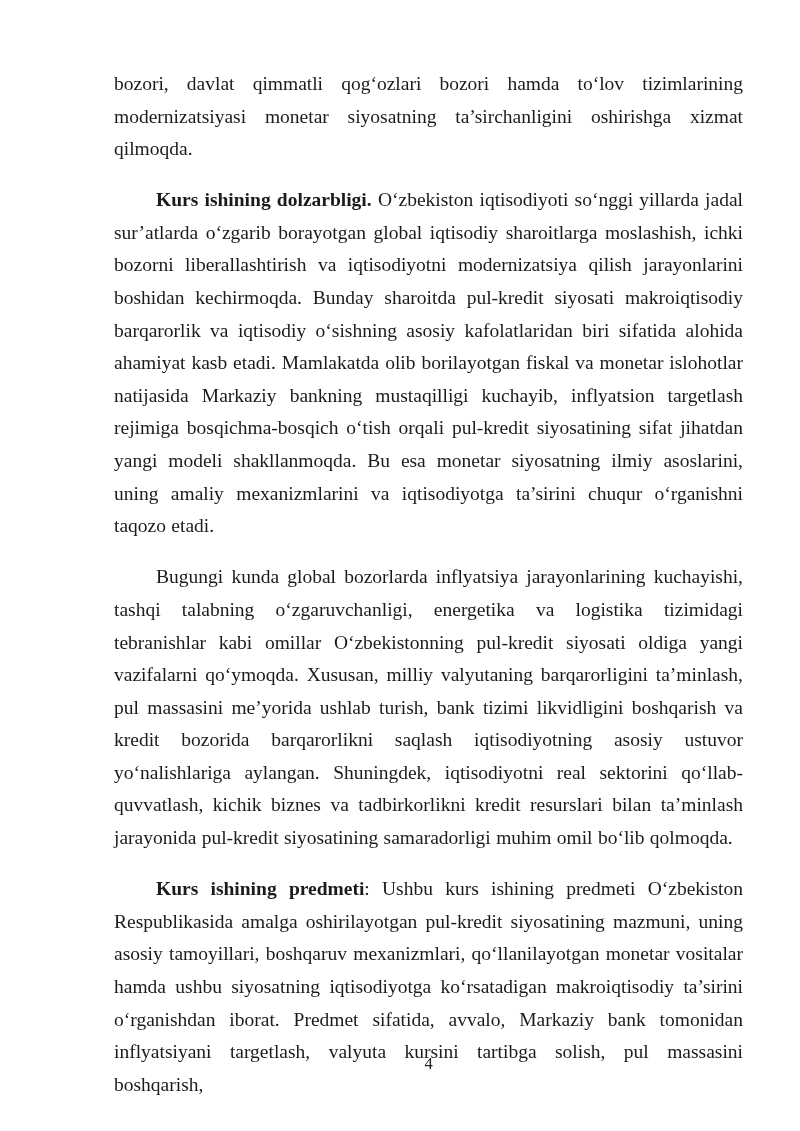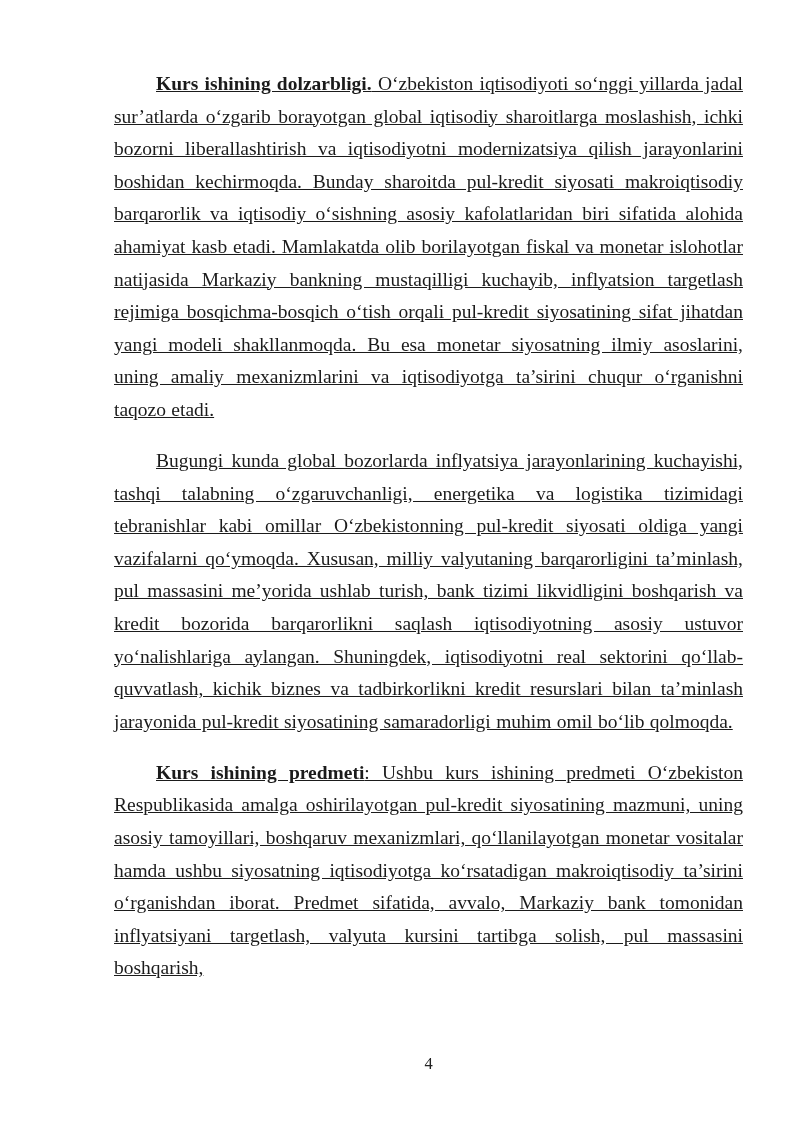--- a/index.html
+++ b/index.html
@@ -25,38 +25,39 @@
     width: 629px;
   }
   .para {
     font-size: 19.5px;
     line-height: 32.6px;
     text-align: justify;
     margin: 0 0 18.5px 0;
     word-spacing: 0.5px;
     hyphens: none;
   }
-  .para.indented { text-indent: 42px; text-decoration: underline; }
+  .para.indented { text-indent: 42px; }
   .para .lead { font-weight: 700; }
   .page-number {
     position: absolute;
     left: 114px;
     top: 1054px;
     width: 629px;
     text-align: center;
     font-size: 16.5px;
     color: #222222;
   }
 </style>
 </head>
 <body>
 
 <div class="page">
   <div class="content">
 
+    <p class="para"><span class="lead"></span><span>bozori, davlat qimmatli qogʻozlari bozori hamda toʻlov tizimlarining modernizatsiyasi monetar siyosatning ta’sirchanligini oshirishga xizmat qilmoqda.</span></p>
 
     <p class="para indented"><span class="lead">Kurs ishining dolzarbligi.</span><span> Oʻzbekiston iqtisodiyoti soʻnggi yillarda jadal sur’atlarda oʻzgarib borayotgan global iqtisodiy sharoitlarga moslashish, ichki bozorni liberallashtirish va iqtisodiyotni modernizatsiya qilish jarayonlarini boshidan kechirmoqda. Bunday sharoitda pul-kredit siyosati makroiqtisodiy barqarorlik va iqtisodiy oʻsishning asosiy kafolatlaridan biri sifatida alohida ahamiyat kasb etadi. Mamlakatda olib borilayotgan fiskal va monetar islohotlar natijasida Markaziy bankning mustaqilligi kuchayib, inflyatsion targetlash rejimiga bosqichma-bosqich oʻtish orqali pul-kredit siyosatining sifat jihatdan yangi modeli shakllanmoqda. Bu esa monetar siyosatning ilmiy asoslarini, uning amaliy mexanizmlarini va iqtisodiyotga ta’sirini chuqur oʻrganishni taqozo etadi.</span></p>
 
     <p class="para indented"><span class="lead"></span><span>Bugungi kunda global bozorlarda inflyatsiya jarayonlarining kuchayishi, tashqi talabning oʻzgaruvchanligi, energetika va logistika tizimidagi tebranishlar kabi omillar Oʻzbekistonning pul-kredit siyosati oldiga yangi vazifalarni qoʻymoqda. Xususan, milliy valyutaning barqarorligini ta’minlash, pul massasini me’yorida ushlab turish, bank tizimi likvidligini boshqarish va kredit bozorida barqarorlikni saqlash iqtisodiyotning asosiy ustuvor yoʻnalishlariga aylangan. Shuningdek, iqtisodiyotni real sektorini qoʻllab-quvvatlash, kichik biznes va tadbirkorlikni kredit resurslari bilan ta’minlash jarayonida pul-kredit siyosatining samaradorligi muhim omil boʻlib qolmoqda.</span></p>
 
     <p class="para indented"><span class="lead">Kurs ishining predmeti</span><span>: Ushbu kurs ishining predmeti Oʻzbekiston Respublikasida amalga oshirilayotgan pul-kredit siyosatining mazmuni, uning asosiy tamoyillari, boshqaruv mexanizmlari, qoʻllanilayotgan monetar vositalar hamda ushbu siyosatning iqtisodiyotga koʻrsatadigan makroiqtisodiy ta’sirini oʻrganishdan iborat. Predmet sifatida, avvalo, Markaziy bank tomonidan inflyatsiyani targetlash, valyuta kursini tartibga solish, pul massasini boshqarish,</span></p>
 
   </div>
 
   <div class="page-number">4</div>

